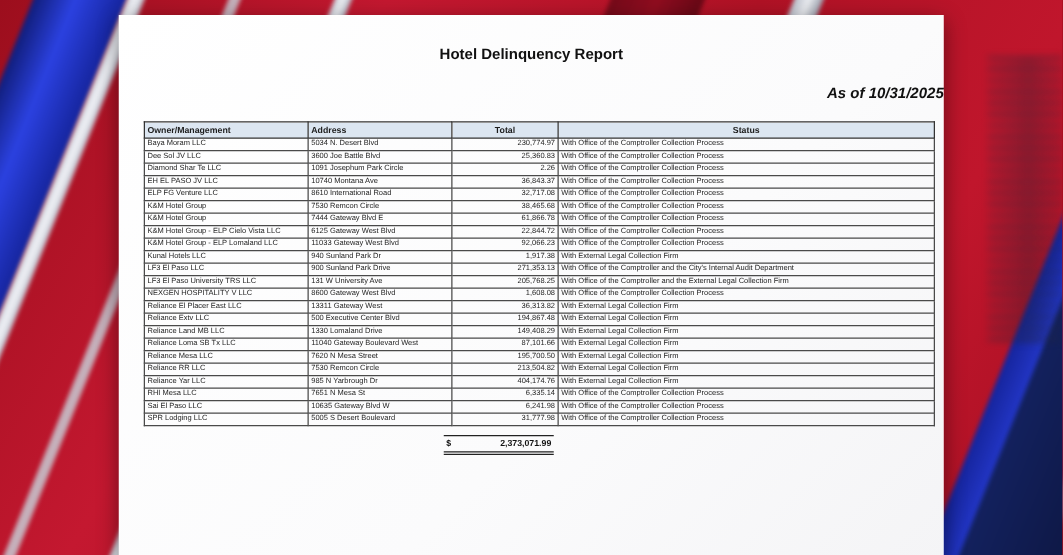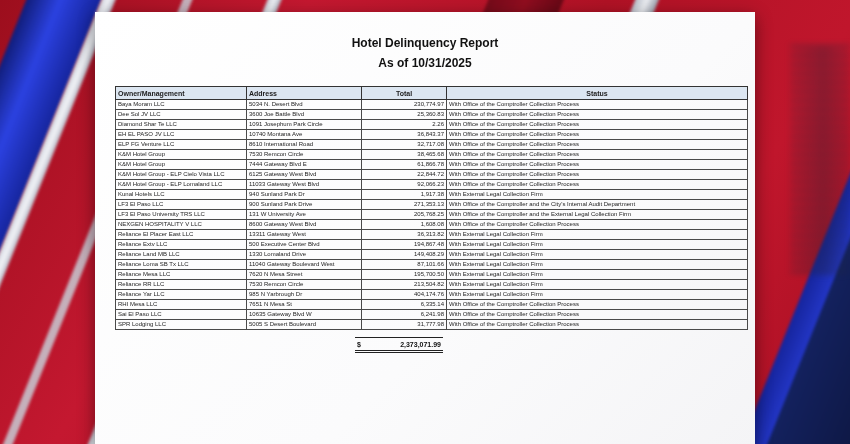--- a/index.html
+++ b/index.html
@@ -26,21 +26,21 @@
     background:
       repeating-linear-gradient(180deg,rgba(35,40,58,.65) 0 3px,rgba(0,0,0,0) 3px 9px),
       linear-gradient(90deg,rgba(0,0,0,0) 0,rgba(30,34,50,.5) 55%,rgba(0,0,0,0) 100%);}
   
   .paper{
     position:absolute;left:95px;top:12px;width:660px;height:442px;
     background:linear-gradient(135deg,#ffffff 0%,#fbfbfc 60%,#f4f4f6 100%);
     box-shadow:0 5px 16px rgba(0,0,0,.45);
   }
   .title{margin-top:24px;text-align:center;font-size:12px;font-weight:bold;color:#111;}
-  .subtitle{margin-top:6px;text-align:center;font-size:12px;font-weight:bold;color:#111;}
+  .subtitle{margin-top:17px;text-align:right;font-size:12px;font-weight:bold;color:#111;font-style:italic;}
   table.report{
     border-collapse:collapse;margin:16px 0 0 20px;width:620px;table-layout:fixed;
     font-size:6px;color:#1d1d1d;
   }
   table.report th,table.report td{border:1px solid #4a4a4a;padding:0 2px;overflow:hidden;white-space:nowrap;}
   table.report th{background:#dce6f1;font-size:7px;font-weight:bold;height:12px;border-color:#333;}
   table.report td{height:9px;line-height:1.05;}
   .col-owner{width:126px;text-align:left;}
   .col-address{width:110px;text-align:left;}
   .col-total{width:80px;text-align:right;}

